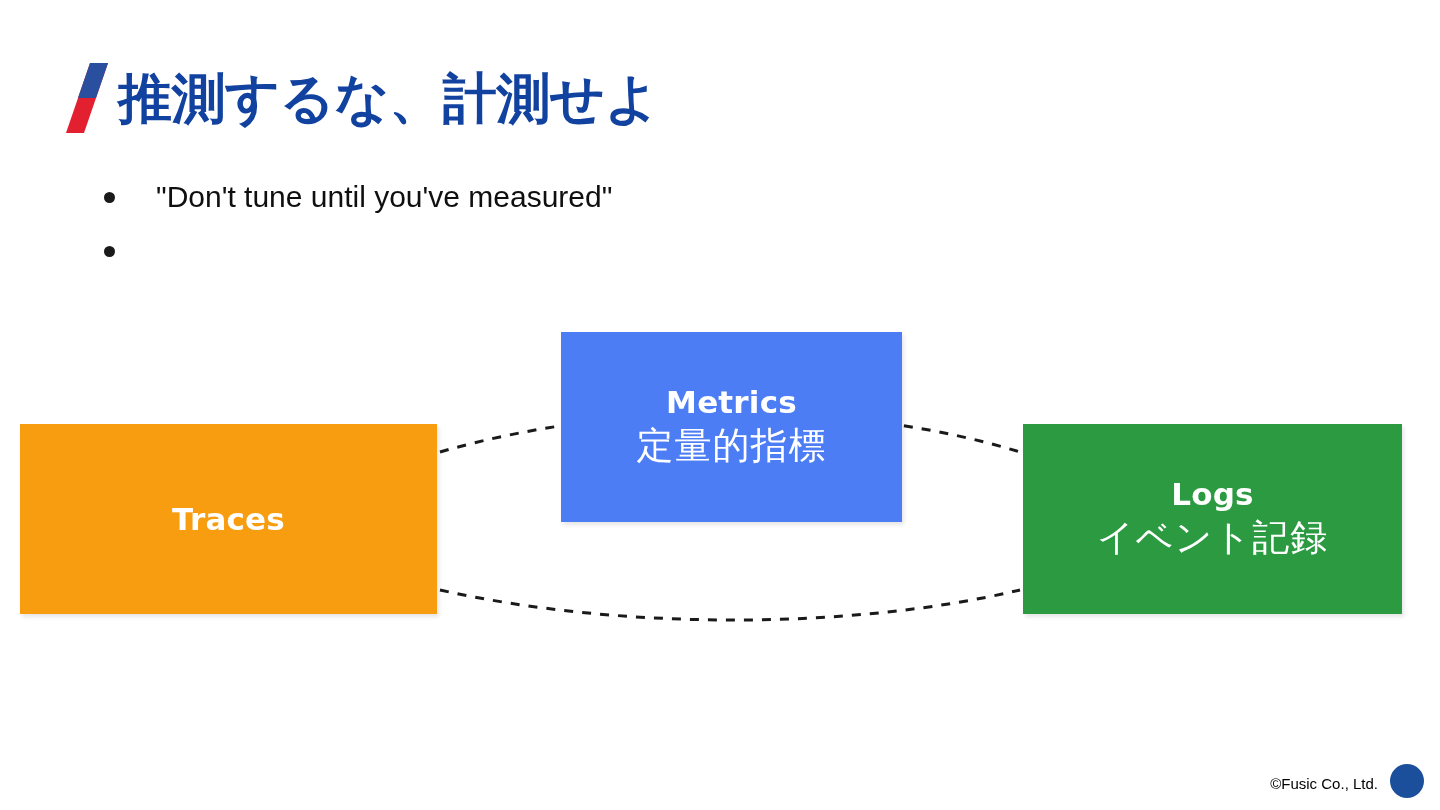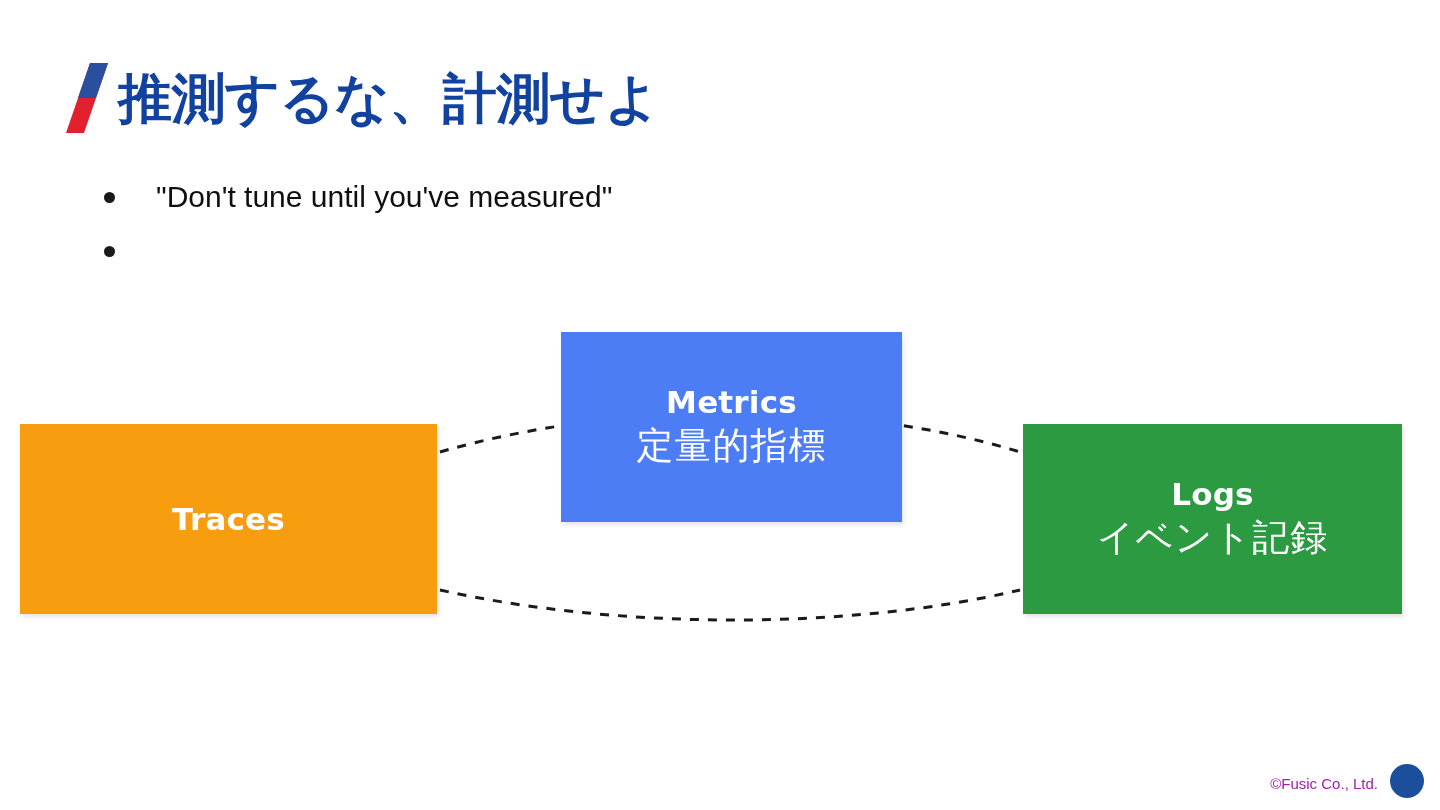--- a/index.html
+++ b/index.html
@@ -155,21 +155,21 @@
     bottom: 0;
     width: 100%;
     height: 60px;
   }
   .copyright {
     position: absolute;
     right: 62px;
     bottom: 18px;
     font-family: "Liberation Sans", sans-serif;
     font-size: 15px;
-    color: #a21caf;
+    color: #000000;
     white-space: nowrap;
   }
   .footer-dot {
     position: absolute;
     right: 16px;
     bottom: 12px;
     width: 34px;
     height: 34px;
     border-radius: 50%;
     background: #1b4f9c;

